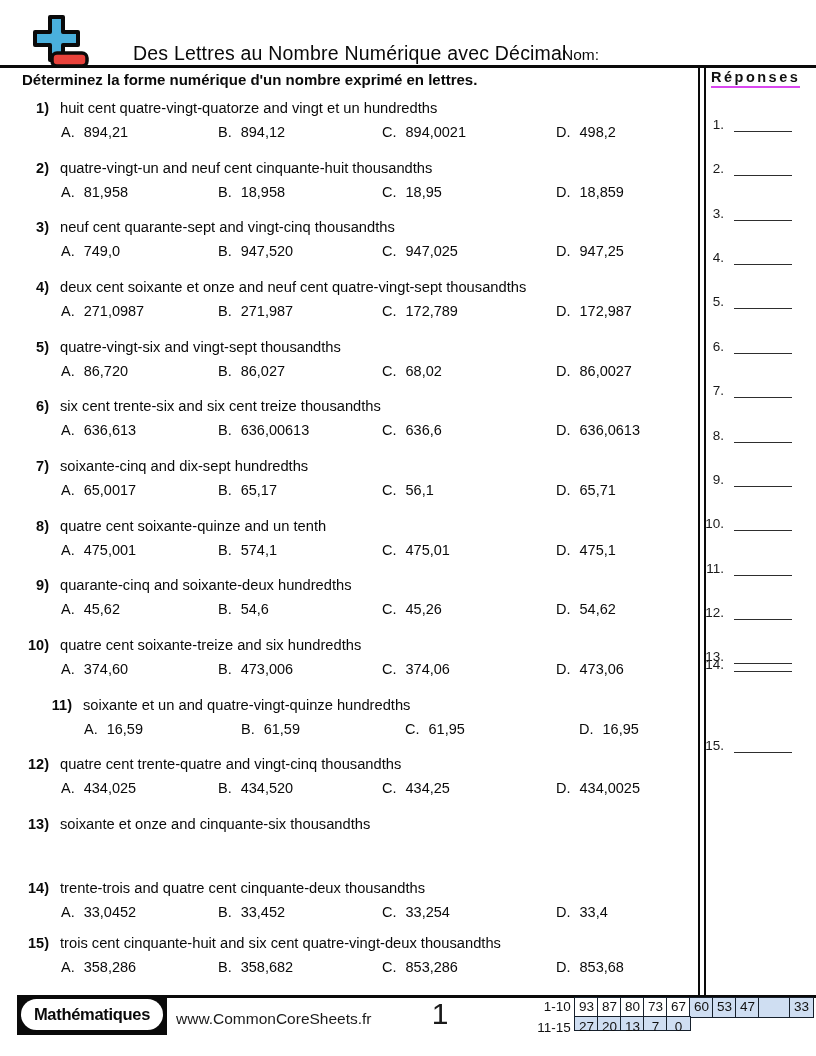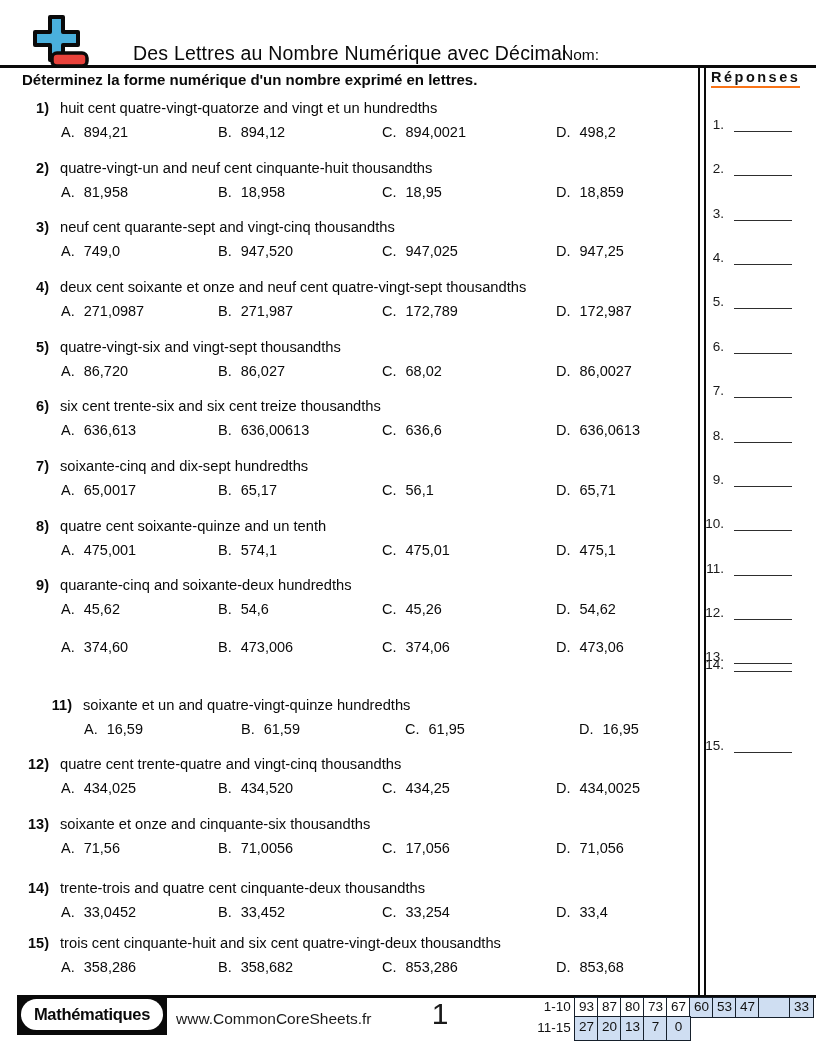--- a/index.html
+++ b/index.html
@@ -11,21 +11,21 @@
   .logo { position:absolute; left:20px; top:13px; width:72px; height:58px; }
   .page-title { position:absolute; left:133px; top:42px; font-size:19.5px; letter-spacing:.2px; color:#0a0a0a; }
   .name-label { position:absolute; left:562px; top:46px; font-size:15.5px; color:#0a0a0a; }
   .top-rule { position:absolute; left:0; right:0; top:65px; height:3px; background:#0a0a0a; }
   .instruction { position:absolute; left:22px; top:71px; font-size:15px; font-weight:bold; color:#0a0a0a; }
 
   
   .answers-sep { position:absolute; left:698px; top:68px; height:929px; width:8px;
                  border-left:2.5px solid #0a0a0a; border-right:2.5px solid #0a0a0a; }
   .answers-header { position:absolute; left:711px; top:69px; font-size:14.5px; font-weight:bold;
-                    letter-spacing:2.5px; border-bottom:2px solid #f97316; padding-bottom:1px; }
+                    letter-spacing:2.5px; border-bottom:2px solid #d946ef; padding-bottom:1px; }
   .answer-item { position:absolute; left:698px; width:112px; height:20px; }
   .answer-item .num { position:absolute; left:0; top:0; width:26px; text-align:right; font-size:13.5px; color:#1a1a1a; }
   .answer-item .blank { position:absolute; left:36px; top:14px; width:58px; border-bottom:1.8px solid #2e2e2e; }
 
   
   .questions { position:absolute; left:28px; top:0; width:662px; }
   .question { position:absolute; left:0; width:662px; height:56px; }
   .q-line1 { position:relative; height:22px; }
   .q-num { position:absolute; left:-6px; top:0; width:27px; text-align:right; font-weight:bold; font-size:14.5px; color:#0a0a0a; }
   .q-text { position:absolute; left:32px; top:0; font-size:14.7px; color:#0a0a0a; white-space:nowrap; }
@@ -41,21 +41,21 @@
                 border-radius:16px; display:flex; align-items:center; justify-content:center; }
   .brand-pill span { font-size:16.5px; font-weight:bold; letter-spacing:-.3px; color:#0a0a0a; }
   .website { position:absolute; left:176px; top:1010px; font-size:15.5px; color:#1a1a1a; }
   .page-number { position:absolute; left:400px; top:997px; width:80px; text-align:center; font-size:30px; color:#1a1a1a; }
 
   .score-grid { position:absolute; right:2px; top:997px; }
   .score-row { display:flex; height:20.5px;margin-left:24px; }
   .score-label { width:44px; text-align:right; padding-right:5px; font-size:13.5px; line-height:20.5px; color:#111; }
   .score-cell { width:24.8px; text-align:center; font-size:13.5px; line-height:18px; border:1.8px solid #16202c;
                 margin-left:-1.8px; background:#fff; color:#111; }
-  .score-row + .score-row .score-cell { margin-top:-1.8px; height:25px; line-height:20px; }
+  .score-row + .score-row .score-cell { margin-top:-1.8px; height:15px; line-height:20px; }
 </style>
 </head>
 <body>
 
 <div class="page">
 
   <div class="logo">
     <svg width="72" height="58" viewBox="0 0 72 58">
       <path d="M30,4 h13 v15 h15 v13 h-15 v15 h-13 v-15 h-15 v-13 h15 z" fill="#4ab0dd" stroke="#0a0a0a" stroke-width="4" stroke-linejoin="round"></path>
       <rect x="32" y="40" width="35" height="13" rx="5" fill="#e8423b" stroke="#0a0a0a" stroke-width="3.5"></rect>
@@ -234,20 +234,24 @@
           <span class="q-text">quarante-cinq and soixante-deux hundredths</span>
         </div>
         <div class="q-line2">
           <span class="q-opt opt-a"><span class="opt-label">A.</span><span>45,62</span></span>
           <span class="q-opt opt-b"><span class="opt-label">B.</span><span>54,6</span></span>
           <span class="q-opt opt-c"><span class="opt-label">C.</span><span>45,26</span></span>
           <span class="q-opt opt-d"><span class="opt-label">D.</span><span>54,62</span></span>
         </div>
       </div>
       <div class="question" style="top: 636.85px;">
+        <div class="q-line1">
+          <span class="q-num">10)</span>
+          <span class="q-text">quatre cent soixante-treize and six hundredths</span>
+        </div>
         <div class="q-line2">
           <span class="q-opt opt-a"><span class="opt-label">A.</span><span>374,60</span></span>
           <span class="q-opt opt-b"><span class="opt-label">B.</span><span>473,006</span></span>
           <span class="q-opt opt-c"><span class="opt-label">C.</span><span>374,06</span></span>
           <span class="q-opt opt-d"><span class="opt-label">D.</span><span>473,06</span></span>
         </div>
       </div>
       <div class="question" style="top: 696.5px; margin-left: 23px;">
         <div class="q-line1">
           <span class="q-num">11)</span>
@@ -269,26 +273,20 @@
           <span class="q-opt opt-a"><span class="opt-label">A.</span><span>434,025</span></span>
           <span class="q-opt opt-b"><span class="opt-label">B.</span><span>434,520</span></span>
           <span class="q-opt opt-c"><span class="opt-label">C.</span><span>434,25</span></span>
           <span class="q-opt opt-d"><span class="opt-label">D.</span><span>434,0025</span></span>
         </div>
       </div>
       <div class="question" style="top: 815.8px;">
         <div class="q-line1">
           <span class="q-num">13)</span>
           <span class="q-text">soixante et onze and cinquante-six thousandths</span>
-        </div>
-        <div class="q-line2">
-          <span class="q-opt opt-a"><span class="opt-label">A.</span><span>71,56</span></span>
-          <span class="q-opt opt-b"><span class="opt-label">B.</span><span>71,0056</span></span>
-          <span class="q-opt opt-c"><span class="opt-label">C.</span><span>17,056</span></span>
-          <span class="q-opt opt-d"><span class="opt-label">D.</span><span>71,056</span></span>
         </div>
       </div>
       <div class="question" style="top: 880px;">
         <div class="q-line1">
           <span class="q-num">14)</span>
           <span class="q-text">trente-trois and quatre cent cinquante-deux thousandths</span>
         </div>
         <div class="q-line2">
           <span class="q-opt opt-a"><span class="opt-label">A.</span><span>33,0452</span></span>
           <span class="q-opt opt-b"><span class="opt-label">B.</span><span>33,452</span></span>

